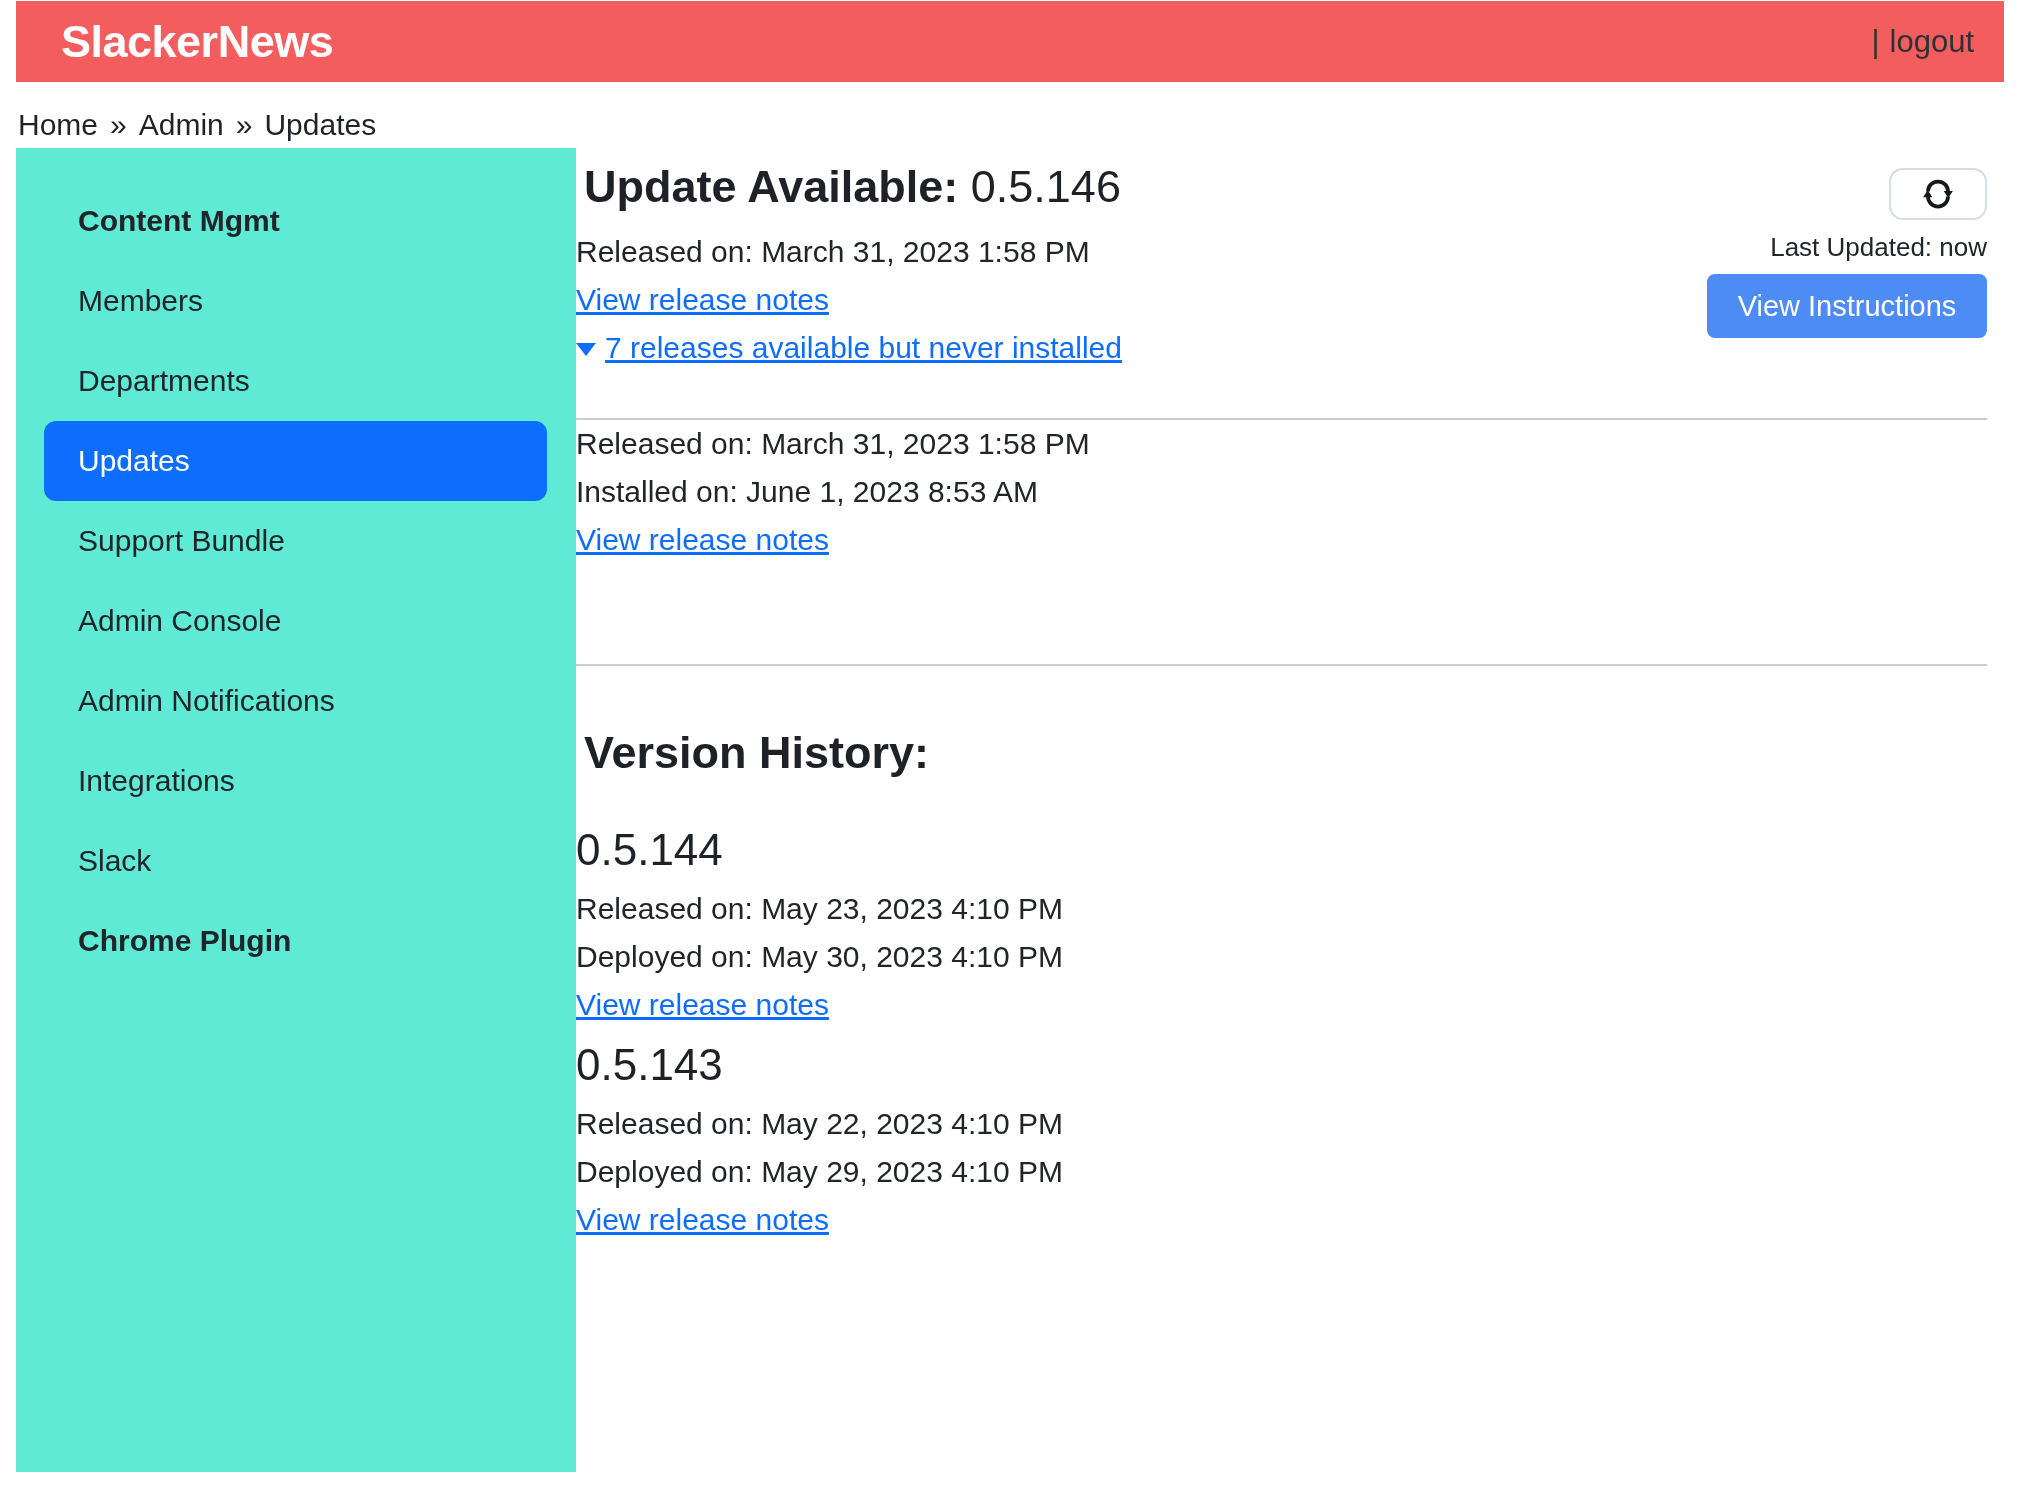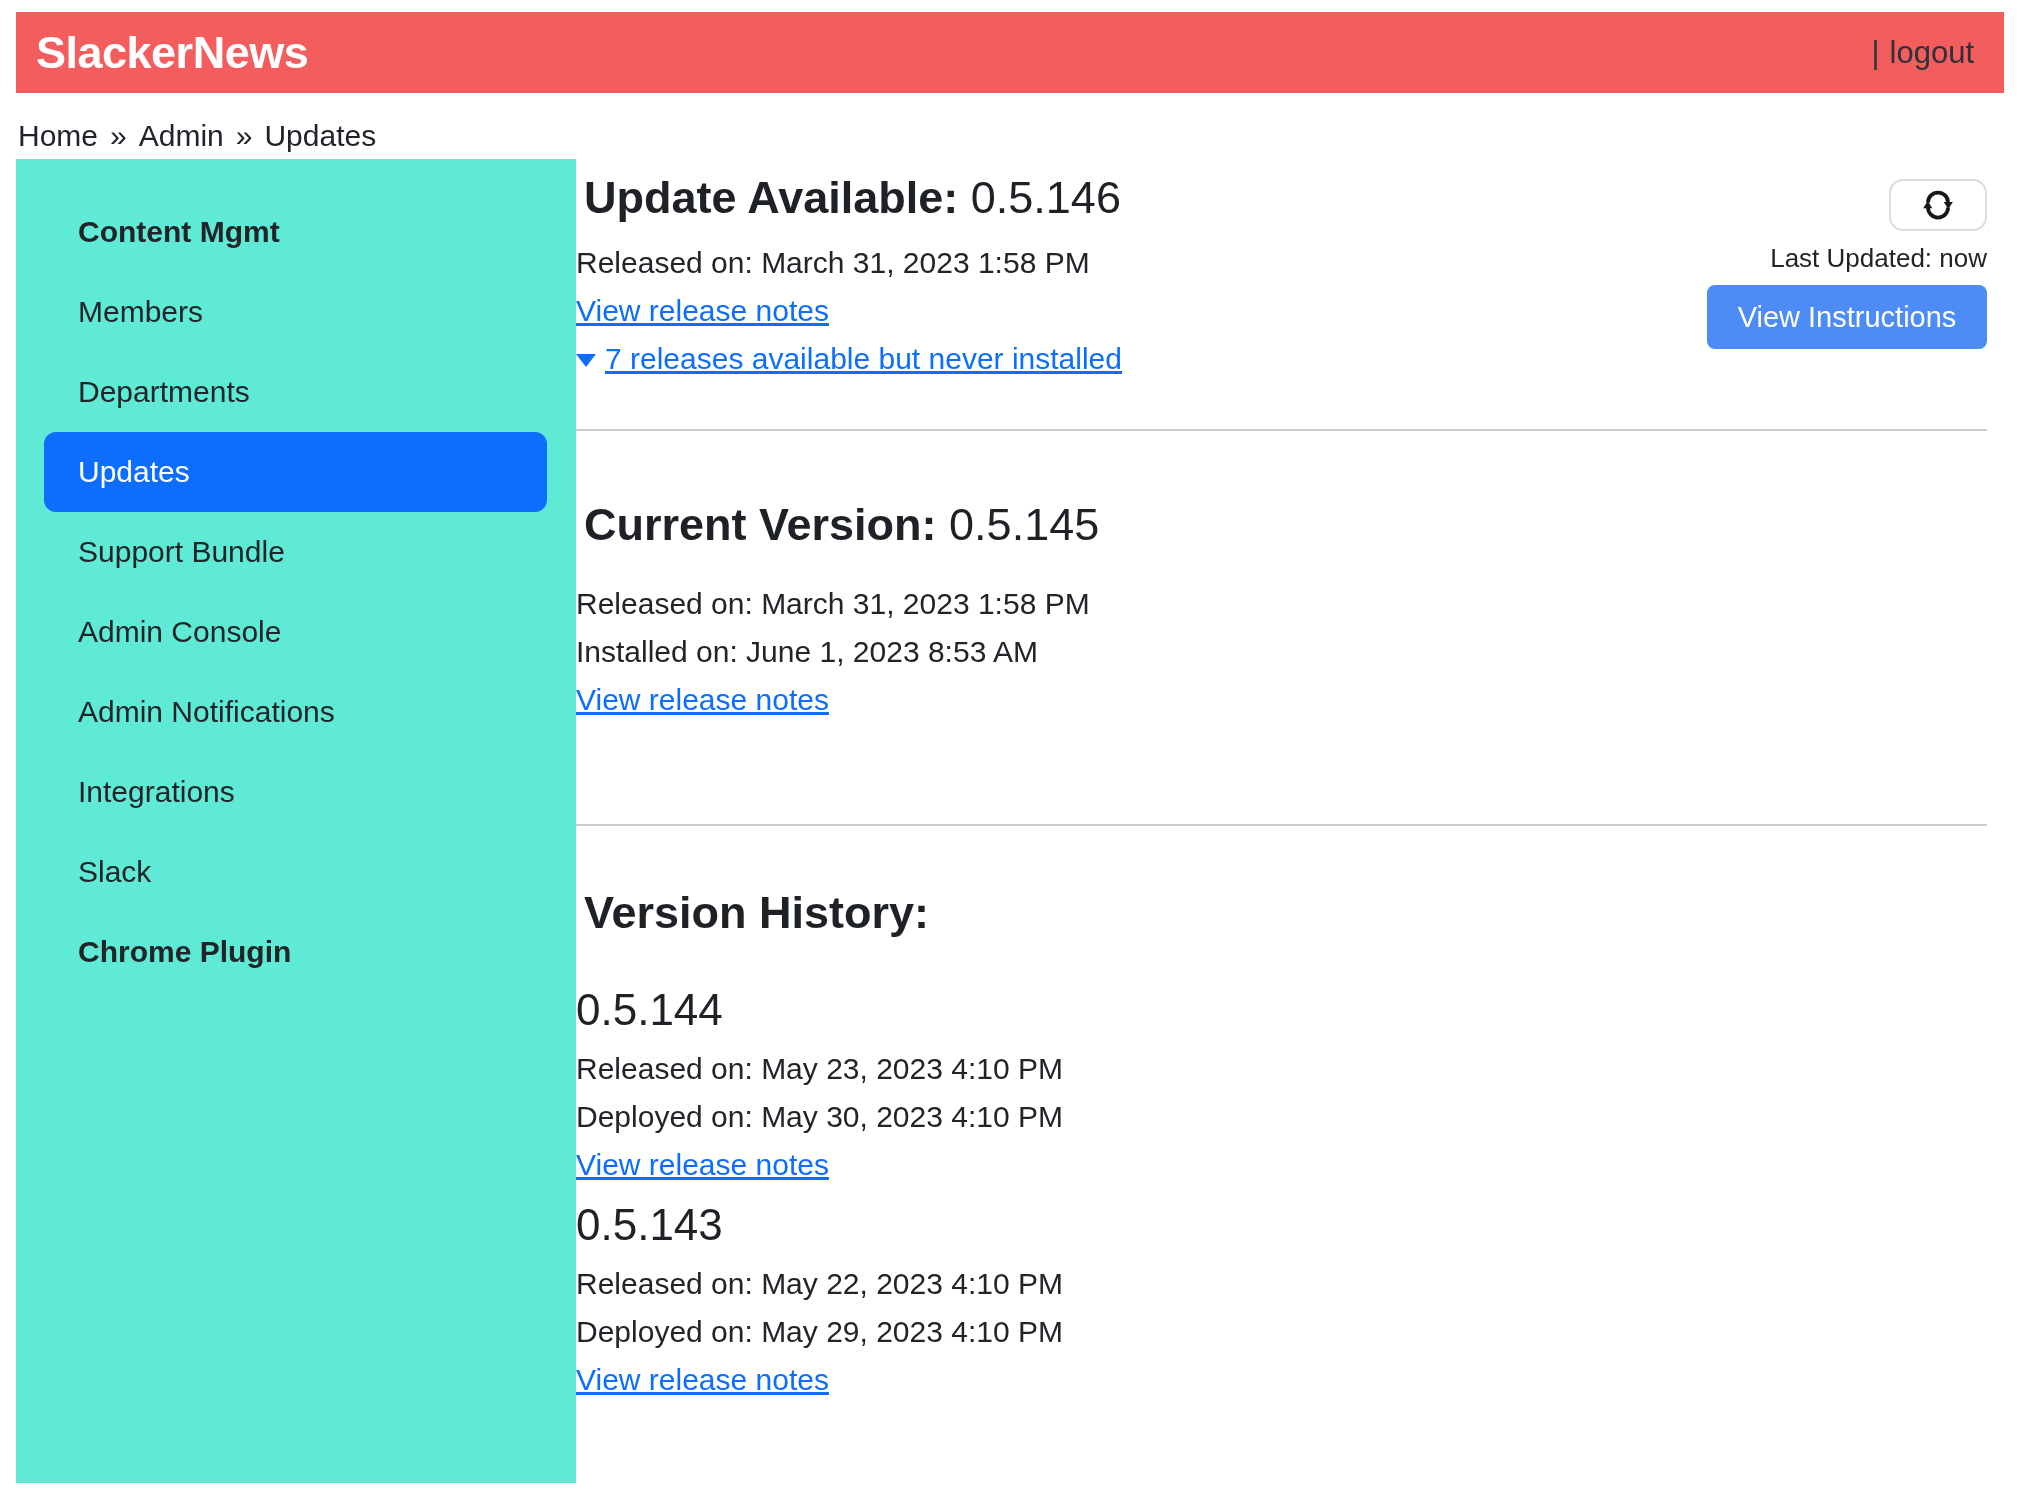--- a/index.html
+++ b/index.html
@@ -2,23 +2,23 @@
 <html><head>
 <meta charset="utf-8">
 <style>
   html,body{margin:0;padding:0;}
   body{
     width:2028px;height:1510px;overflow:hidden;background:#ffffff;
     font-family:"Liberation Sans","DejaVu Sans",sans-serif;color:#212529;
   }
   
   .topbar{
-    margin:12px 24px 0 16px;height:81px;background:#f45d5e;
+    margin:1px 24px 0 16px;height:81px;background:#f45d5e;
     display:flex;align-items:center;justify-content:space-between;
-    padding:0 30px 0 20px;box-sizing:border-box;text-align:right;
+    padding:0 30px 0 45px;box-sizing:border-box;text-align:right;
   }
   .brand{color:#ffffff;font-size:45px;font-weight:700;letter-spacing:-0.5px;}
   .logout-wrap{font-size:31px;color:#2e3138;display:flex;align-items:center;gap:10px;}
   .logout-wrap a{color:#2e3138;text-decoration:none;cursor:pointer;}
   
   .breadcrumb{
     margin:20px 0 0 18px;height:46px;display:flex;align-items:center;gap:12px;
     font-size:30px;color:#1f2329;
   }
   .breadcrumb a{color:#1f2329;text-decoration:none;cursor:pointer;}
@@ -148,24 +148,20 @@
     <p class="line"><a href="#" class="link">View release notes</a></p>
     <div class="caret-line">
       <a href="#" class="link">
           <span class="caret"></span>
           <span>7 releases available but never installed</span>
         </a>
     </div>
 
     <hr id="hr1">
 
-    <h1 class="section-heading" id="cv-heading">
-      <span>Current Version:</span>
-      <span class="version"> 0.5.145</span>
-    </h1>
     <p class="line">Released on: March 31, 2023 1:58 PM</p>
     <p class="line">Installed on: June 1, 2023 8:53 AM</p>
     <p class="line"><a href="#" class="link">View release notes</a></p>
 
     <hr id="hr2">
 
     <h1 class="section-heading" id="vh-heading">Version History:</h1>
     <div id="history-list">
         <div class="entry">
     <div class="entry-version">0.5.144</div>

